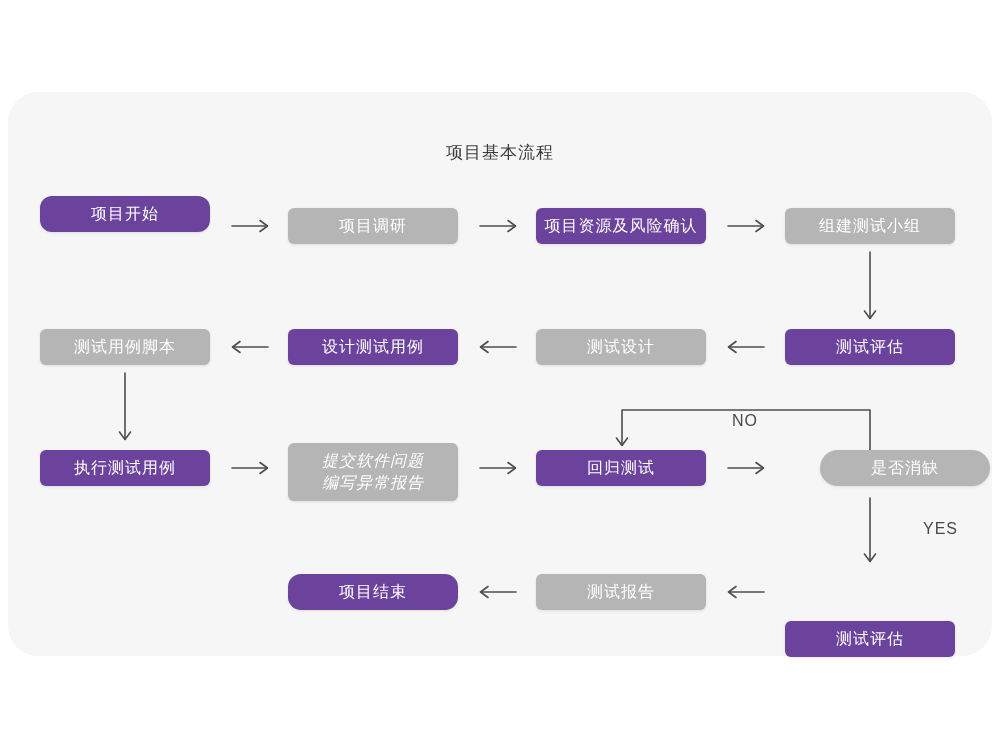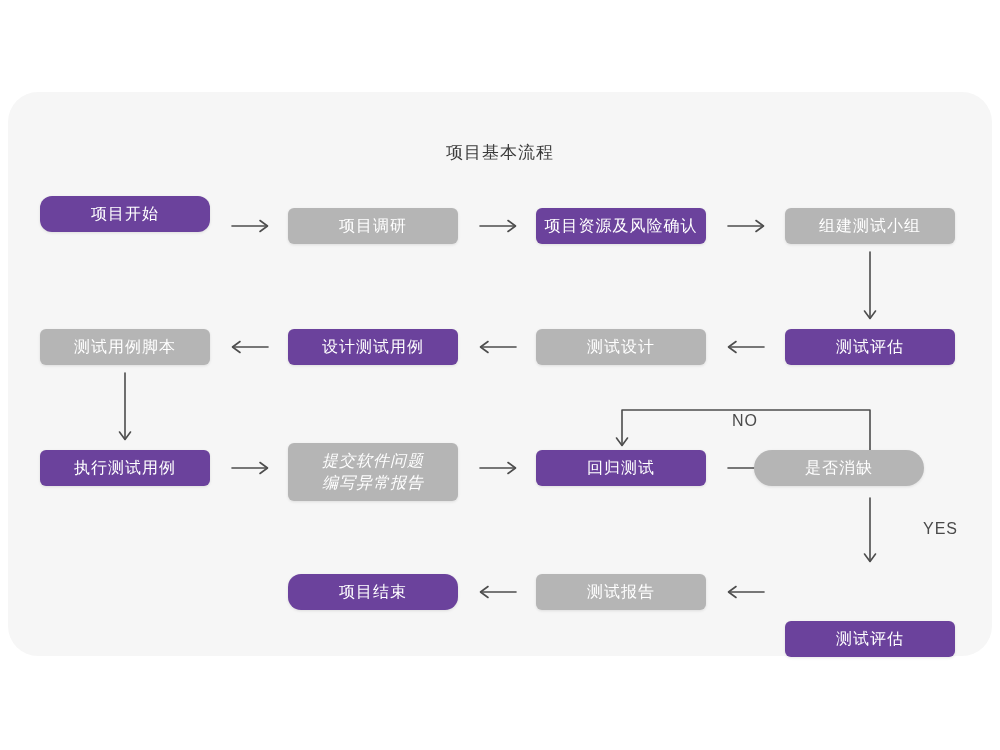--- a/index.html
+++ b/index.html
@@ -155,20 +155,20 @@
 
 <div class="node gray" style="left:40px;top:329px;">测试用例脚本</div>
 <div class="node purple" style="left:288px;top:329px;">设计测试用例</div>
 <div class="node gray" style="left:536px;top:329px;">测试设计</div>
 <div class="node purple" style="left:785px;top:329px;">测试评估</div>
 
 <div class="node purple" style="left:40px;top:450px;border-radius:6px;">执行测试用例</div>
 <div class="node gray tall" style="left:288px;top:443px;">提交软件问题
 编写异常报告</div>
 <div class="node purple" style="left:536px;top:450px;">回归测试</div>
-<div class="node gray" style="left:754px;top:450px;border-radius:18px;">是否消缺</div>
+<div class="node gray" style="left:820px;top:450px;border-radius:18px;">是否消缺</div>
 
 <div class="node purple" style="left:288px;top:574px;border-radius:13px;">项目结束</div>
 <div class="node gray" style="left:536px;top:574px;">测试报告</div>
 <div class="node purple" style="left:785px;top:574px;margin-top:47px;">测试评估</div>
 
 <div class="edge-label no">NO</div>
 <div class="edge-label yes">YES</div>
 
 </body></html>

